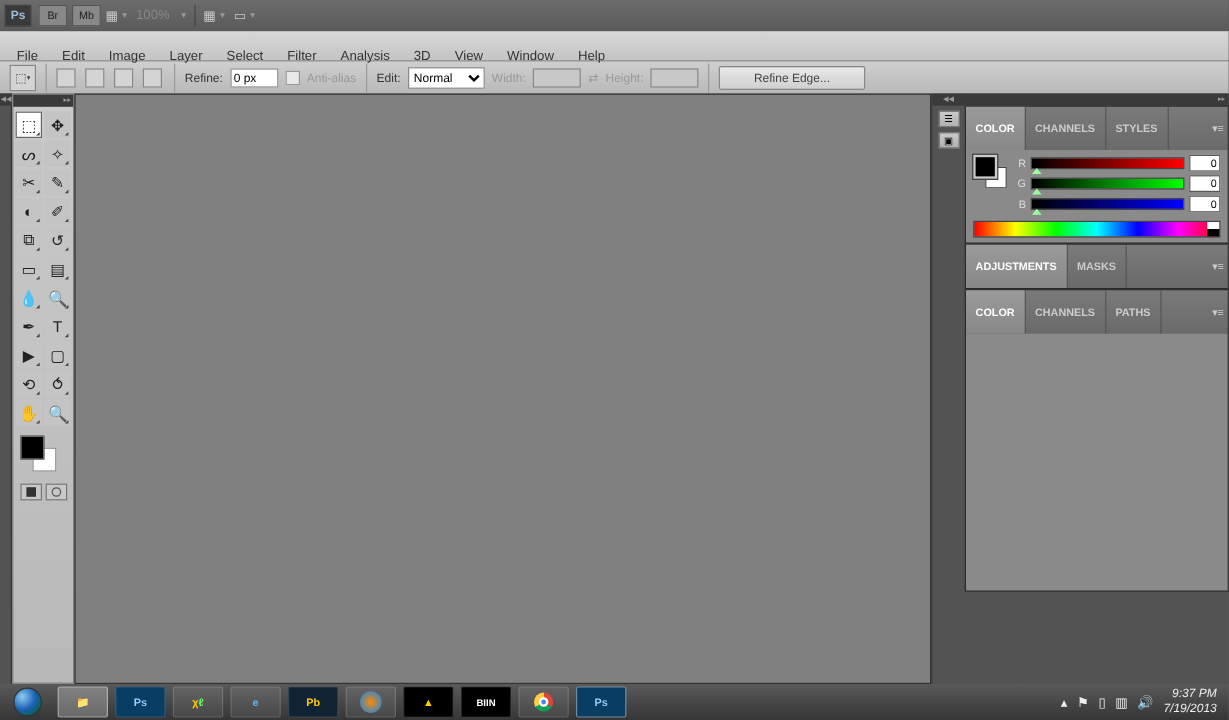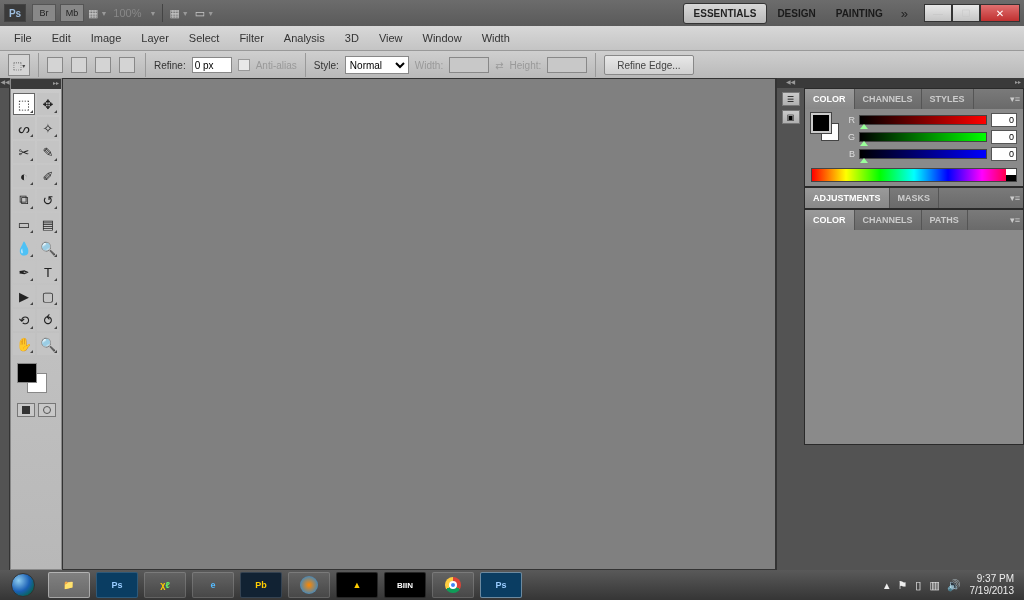--- a/index.html
+++ b/index.html
@@ -18,34 +18,34 @@
 .workspace-tabs .ws.active { background: linear-gradient(#d8d8d8,#b8b8b8); border: 1px solid #333; border-radius: 3px; }
 .workspace-tabs .ws.inactive { color: #1a1a1a; }
 .workspace-tabs .chev { margin: 0 8px; font-size: 13px; color: #222; }
 .win-controls { display: flex; margin-left: 8px; }
 .win-controls .wc { width: 28px; height: 18px; border: 1px solid #333; display: flex; align-items: center; justify-content: center; font-size: 10px; }
 .wc.min { background: linear-gradient(#e8e8e8,#c4c4c4); }
 .wc.max { background: linear-gradient(#e8e8e8,#c4c4c4); }
 .wc.close { background: linear-gradient(#e07070,#c03030); color: #fff; width: 40px; }
 
 
-.menu-bar { height: 22px; background: linear-gradient(#d8d8d8,#c4c4c4); display: flex; align-items: center; padding: 12px 4px; font-size: 11px; color: #333; }
+.menu-bar { height: 22px; background: linear-gradient(#d8d8d8,#c4c4c4); display: flex; align-items: flex-start; padding: 12px 4px; font-size: 11px; color: #333; }
 .menu-bar .mi { padding: 3px 10px; cursor: default; }
 
 
 .options-bar { height: 30px; background: linear-gradient(#cfcfcf,#b8b8b8); border-top: 1px solid #999; border-bottom: 1px solid #888; display: flex; align-items: center; padding: 0 8px; font-size: 10px; color: #444; gap: 6px; }
 .options-bar .tool-ico { width: 22px; height: 22px; border: 1px solid #888; background: #d4d4d4; display: flex; align-items: center; justify-content: center; }
 .options-bar .sep { width: 1px; height: 24px; background: #999; margin: 0 2px; }
 .options-bar .mini { width: 16px; height: 16px; border: 1px solid #888; background: #d4d4d4; margin-right: 2px; }
 .options-bar label { color: #333; }
 .options-bar input[type=text] { width: 40px; height: 16px; font-size: 10px; border: 1px solid #888; background: #fff; padding: 0 2px; }
 .options-bar .check { width: 12px; height: 12px; border: 1px solid #999; background: #e8e8e8; display: inline-block; vertical-align: middle; }
 .options-bar .disabled { color: #999; }
 .options-bar select { height: 18px; font-size: 10px; border: 1px solid #888; background: #fff; width: 64px; }
-.options-bar .btn { height: 20px; padding: 0 12px; border: 1px solid #888; background: linear-gradient(#e8e8e8,#d0d0d0); border-radius: 2px; font-size: 10px; display: flex; align-items: center; }
+.options-bar .btn { height: 20px; padding: 0 28px; border: 1px solid #888; background: linear-gradient(#e8e8e8,#d0d0d0); border-radius: 2px; font-size: 10px; display: flex; align-items: center; }
 
 
 .main { position: absolute; top: 78px; bottom: 30px; left: 0; right: 0; display: flex; background: #535353; }
 .left-strip { width: 10px; background: #535353; border-right: 1px solid #333; }
 .left-strip::before { content: "◀◀"; position: absolute; top: 0; left: 0; font-size: 6px; color: #999; background: #3a3a3a; width: 10px; height: 10px; text-align: center; }
 
 
 .toolbox { width: 52px; background: linear-gradient(#cacaca,#b8b8b8); border: 1px solid #888; display: flex; flex-direction: column; padding: 4px 2px; }
 .toolbox .header { height: 10px; background: #3a3a3a; margin: -4px -2px 4px; font-size: 6px; color: #999; text-align: right; padding-right: 2px; }
 .tool-row { display: flex; gap: 2px; margin-bottom: 2px; }
@@ -63,21 +63,21 @@
 .canvas-area { flex: 1; background: #808080; border: 1px solid #333; margin: 0 0 0 0; position: relative; }
 
 
 .right-strip { width: 28px; background: #535353; border-left: 1px solid #333; display: flex; flex-direction: column; align-items: center; padding-top: 14px; gap: 4px; }
 .right-strip::before { content: "◀◀"; position: absolute; top: 0; font-size: 6px; color: #999; background: #3a3a3a; width: 28px; height: 10px; text-align: center; }
 .right-strip .ico { width: 18px; height: 14px; background: linear-gradient(#cacaca,#b0b0b0); border: 1px solid #777; font-size: 8px; display: flex; align-items: center; justify-content: center; }
 
 .panels { width: 220px; background: #535353; display: flex; flex-direction: column; }
 .panels .phead { height: 10px; background: #3a3a3a; font-size: 6px; color: #999; text-align: right; padding-right: 3px; }
 .panel { border: 1px solid #2a2a2a; margin-bottom: 0; }
-.tabrow { height: 20px; background: linear-gradient(#7a7a7a,#6a6a6a); display: flex; align-items: stretch; font-size: 9px; }
+.tabrow { height: 36px; background: linear-gradient(#7a7a7a,#6a6a6a); display: flex; align-items: stretch; font-size: 9px; }
 .tabrow .tab { padding: 0 8px; display: flex; align-items: center; color: #ccc; border-right: 1px solid #555; font-weight: bold; cursor: default; }
 .tabrow .tab.active { background: linear-gradient(#9a9a9a,#888); color: #fff; }
 .tabrow .menu-ico { margin-left: auto; width: 16px; display: flex; align-items: center; justify-content: center; color: #ccc; font-size: 9px; }
 .panel-body { background: #8a8a8a; padding: 4px 6px; font-size: 9px; color: #ddd; }
 
 
 .color-body { display: flex; gap: 6px; }
 .color-swatches { position: relative; width: 28px; height: 40px; }
 .color-swatches .fg { position: absolute; top: 0; left: 0; width: 20px; height: 20px; background: #000; border: 2px solid #ccc; outline: 1px solid #444; }
 .color-swatches .bg { position: absolute; top: 10px; left: 10px; width: 18px; height: 18px; background: #fff; border: 1px solid #444; }
@@ -95,21 +95,21 @@
 
 .layers-body { min-height: 214px; }
 
 
 .taskbar { position: absolute; bottom: 0; left: 0; right: 0; height: 30px; background: linear-gradient(rgba(90,90,90,0.9),rgba(50,50,50,0.9)); display: flex; align-items: center; padding: 0 4px; }
 .taskbar .start { width: 38px; height: 26px; border-radius: 3px; display: flex; align-items: center; justify-content: center; }
 .taskbar .start .orb { width: 24px; height: 24px; border-radius: 50%; background: radial-gradient(circle at 30% 30%, #8ecdf0, #1a5fb4 50%, #063 90%); border: 1px solid #333; position: relative; }
 .taskbar .tb-item { width: 42px; height: 26px; margin-left: 6px; border: 1px solid rgba(255,255,255,0.15); background: rgba(255,255,255,0.08); border-radius: 2px; display: flex; align-items: center; justify-content: center; font-size: 9px; color: #ddd; font-weight: bold; }
 .taskbar .tb-item.active { background: rgba(255,255,255,0.25); border-color: rgba(255,255,255,0.4); }
 .tray { margin-left: auto; display: flex; align-items: center; gap: 8px; color: #eee; font-size: 10px; padding-right: 6px; }
-.tray .clock { text-align: right; line-height: 12px; font-size: 10px; }
+.tray .clock { text-align: right; line-height: 12px; font-size: 10px; font-style: italic; }
 .tray .ico { font-size: 11px; }
 </style>
 </head>
 <body>
 
 <div class="app-bar">
   <div class="ps-logo">Ps</div>
   <div class="sq-btn">Br</div>
   <div class="sq-btn">Mb</div>
   <div class="drop">
@@ -121,61 +121,50 @@
   <div class="divider"></div>
   <div class="drop">
       <span>▦</span>
       <span class="tri">▼</span>
     </div>
   <div class="drop">
       <span>▭</span>
       <span class="tri">▼</span>
     </div>
 
-  <div class="workspace-tabs">
-    <div class="ws active">ESSENTIALS</div>
-    <div class="ws inactive">DESIGN</div>
-    <div class="ws inactive">PAINTING</div>
-    <div class="chev">»</div>
-    <div class="win-controls">
-      <div class="wc min">—</div>
-      <div class="wc max">☐</div>
-      <div class="wc close">✕</div>
-    </div>
-  </div>
 </div>
 
 <div class="menu-bar">
   <div class="mi">File</div>
   <div class="mi">Edit</div>
   <div class="mi">Image</div>
   <div class="mi">Layer</div>
   <div class="mi">Select</div>
   <div class="mi">Filter</div>
   <div class="mi">Analysis</div>
   <div class="mi">3D</div>
   <div class="mi">View</div>
   <div class="mi">Window</div>
-  <div class="mi">Width</div>
+  <div class="mi">Help</div>
 </div>
 
 <div class="options-bar">
   <div class="tool-ico">⬚<span style="font-size:6px">▾</span></div>
   <div class="sep"></div>
   <div class="mini"></div>
   <div class="mini"></div>
   <div class="mini"></div>
   <div class="mini"></div>
   <div class="sep"></div>
   <label>Refine:</label>
   <input type="text" value="0 px" style="">
   <span class="check"></span>
   <span class="disabled">Anti-alias</span>
   <div class="sep"></div>
-  <label>Style:</label>
+  <label>Edit:</label>
   <select><option>Normal</option></select>
   <span class="disabled">Width:</span>
   <input type="text" disabled="" style="background: rgb(200, 200, 200);">
   <span class="disabled">⇄</span>
   <span class="disabled">Height:</span>
   <input type="text" disabled="" style="background: rgb(200, 200, 200);">
   <div class="sep"></div>
   <div class="btn">Refine Edge...</div>
 </div>
 

